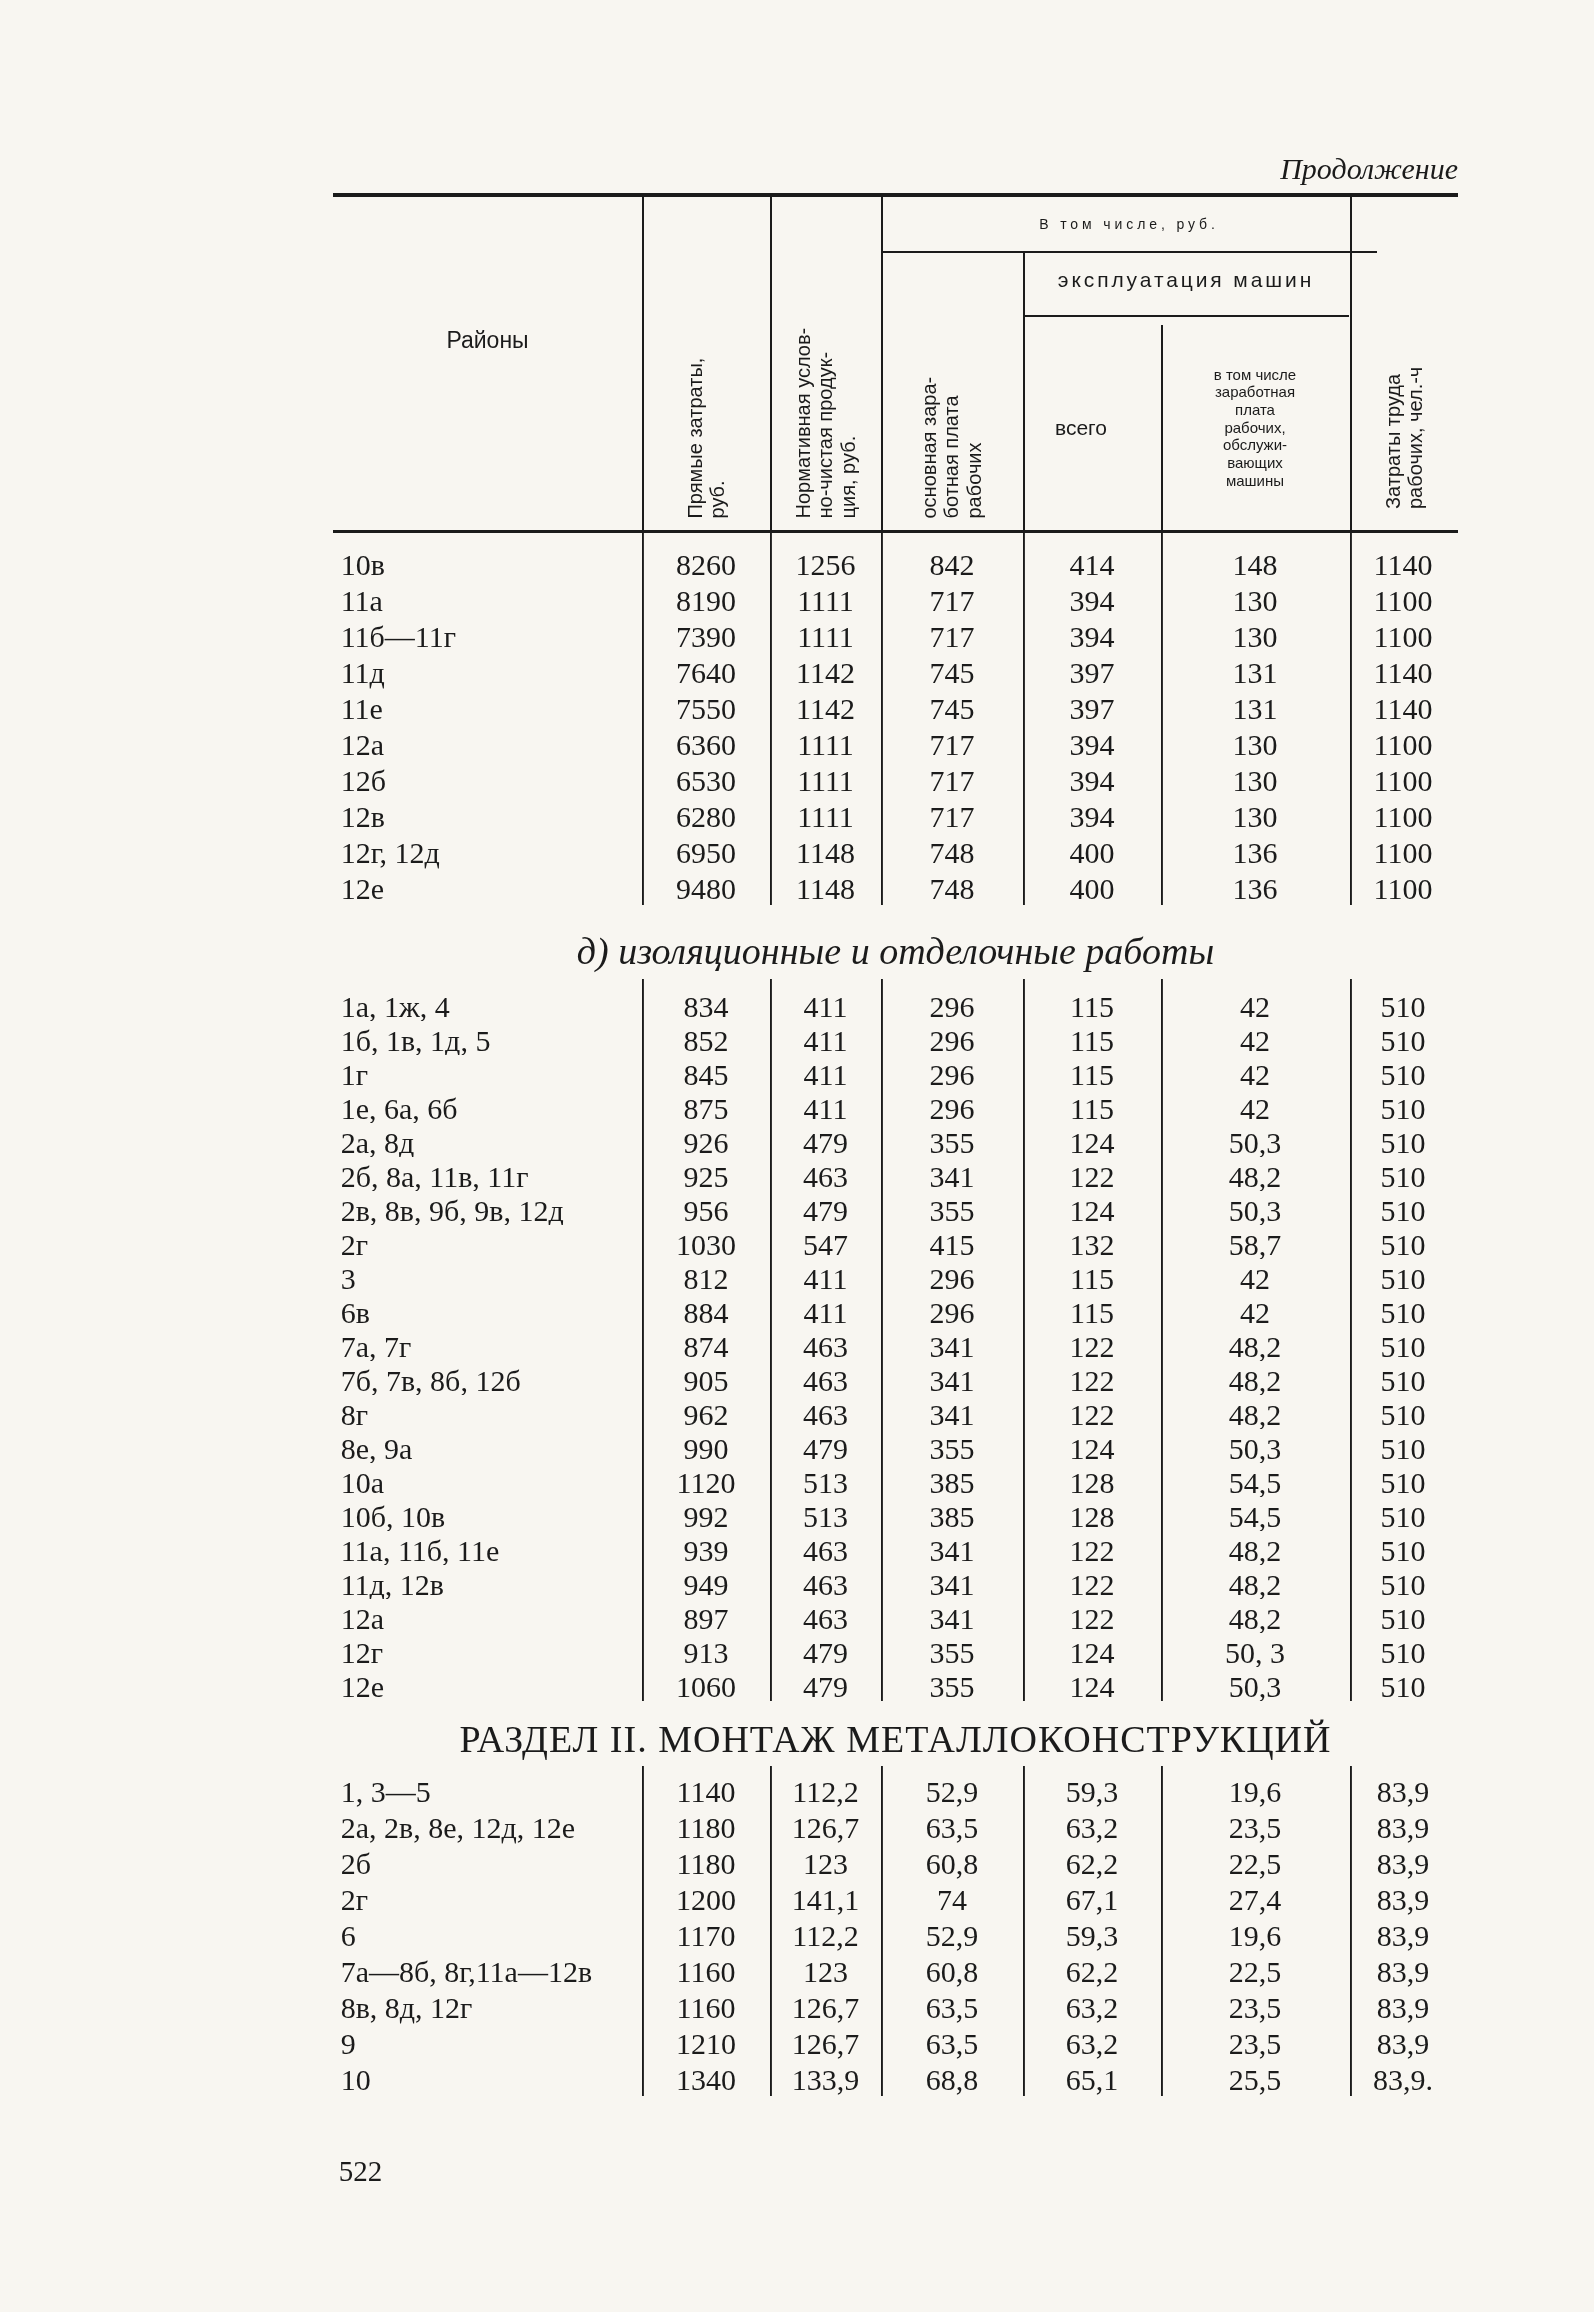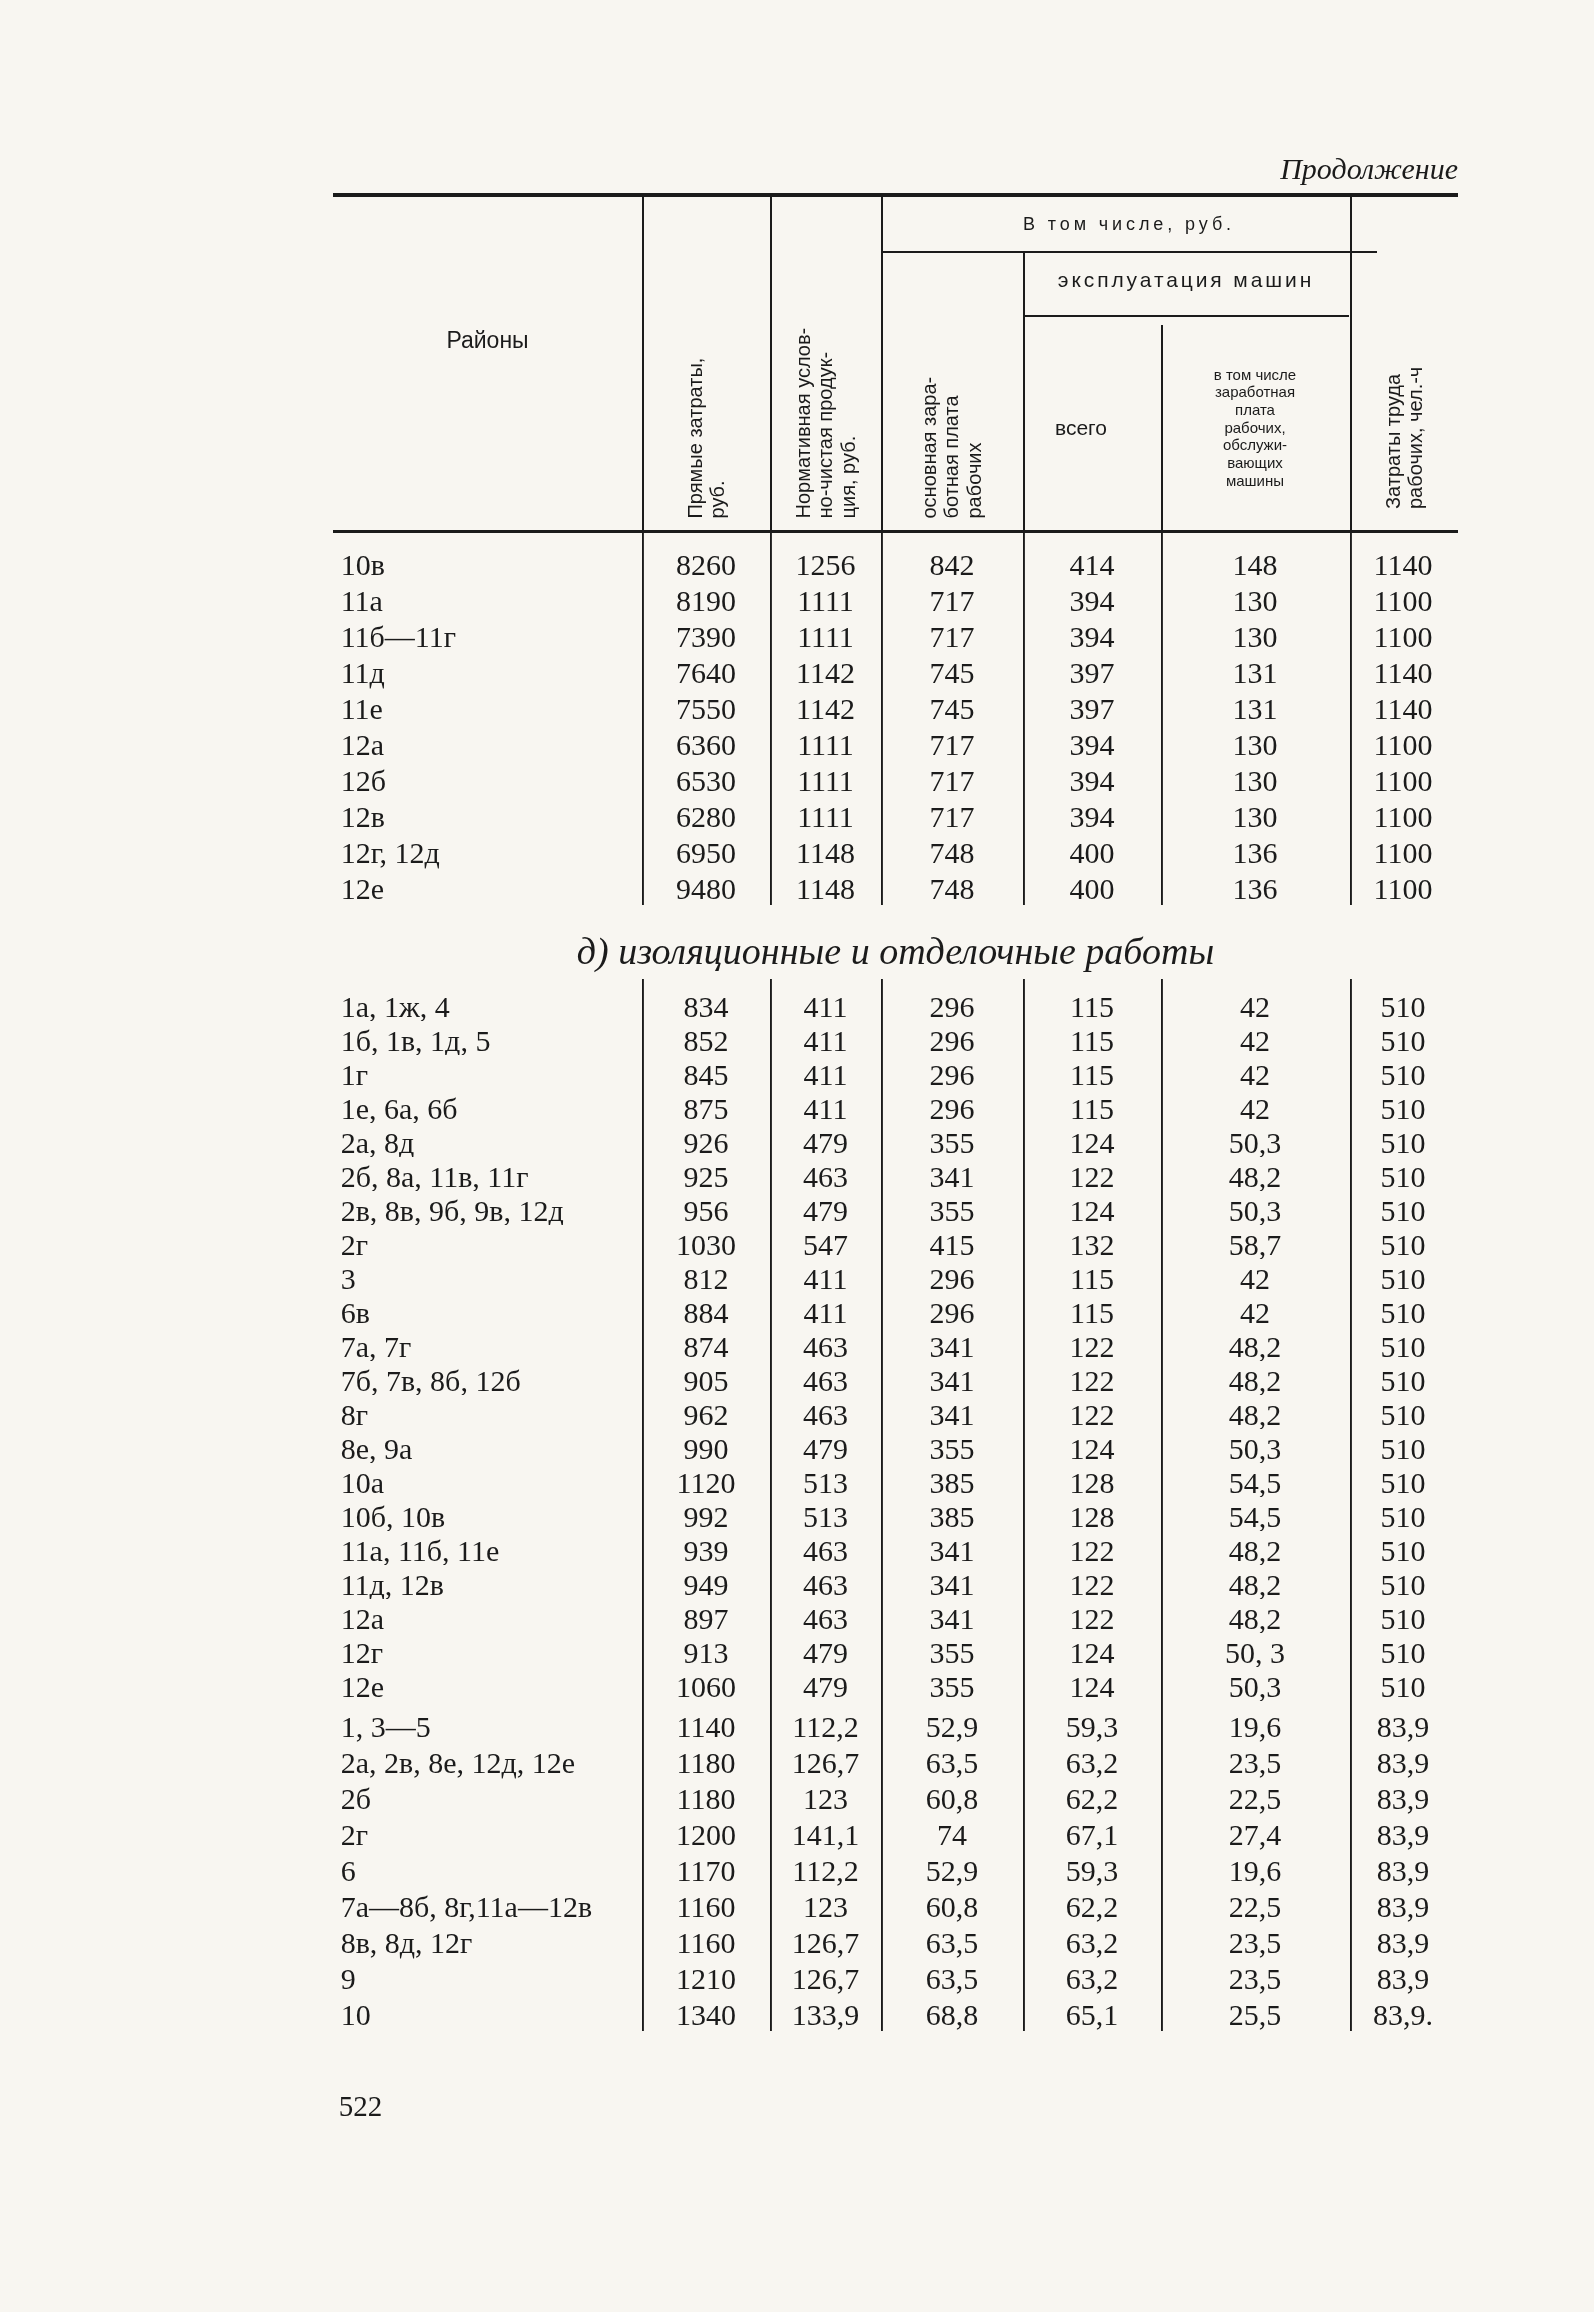--- a/index.html
+++ b/index.html
@@ -55,21 +55,21 @@
   .rot.c2{ left:309px; width:128px; }
   .rot.c3{ left:437px; width:111px; }
   .rot.c4{ left:548px; width:142px; }
   .rot.c7{ left:1017px; width:108px; }
   .rot.c7 .rot-inner{ width:290px; }
 
   .band-incl{
     position:absolute; left:548px; top:0; width:496px; height:54px;
     border-bottom:2.9px solid #1b1b1b;
     display:flex; align-items:center; justify-content:center;
-    letter-spacing:3.9px; font-size:18px;
+    letter-spacing:3.9px; font-size:14px;
   }
   .band-mach{
     position:absolute; left:690px; top:48px; width:326px; height:70px;
     border-bottom:2.9px solid #1b1b1b;
     display:flex; align-items:center; justify-content:center;
     letter-spacing:2.9px; font-size:21px;
   }
   .cell-total{
     position:absolute; left:690px; top:128px; width:116px; height:205px;
     display:flex; align-items:center; justify-content:center;
@@ -387,20 +387,21 @@
       <div class="cell c6">510</div>
       <div class="cell c0">12е</div>
       <div class="cell c1">1060</div>
       <div class="cell c2">479</div>
       <div class="cell c3">355</div>
       <div class="cell c4">124</div>
       <div class="cell c5">50,3</div>
       <div class="cell c6">510</div>
     </div>
 
+  <div class="section-title st-r" style="white-space: pre-line;">РАЗДЕЛ II. МОНТАЖ МЕТАЛЛОКОНСТРУКЦИЙ</div>
 
   <div class="block b2">
       <div class="cell c0">1, 3—5</div>
       <div class="cell c1">1140</div>
       <div class="cell c2">112,2</div>
       <div class="cell c3">52,9</div>
       <div class="cell c4">59,3</div>
       <div class="cell c5">19,6</div>
       <div class="cell c6">83,9</div>
       <div class="cell c0">2а, 2в, 8е, 12д, 12е</div>

